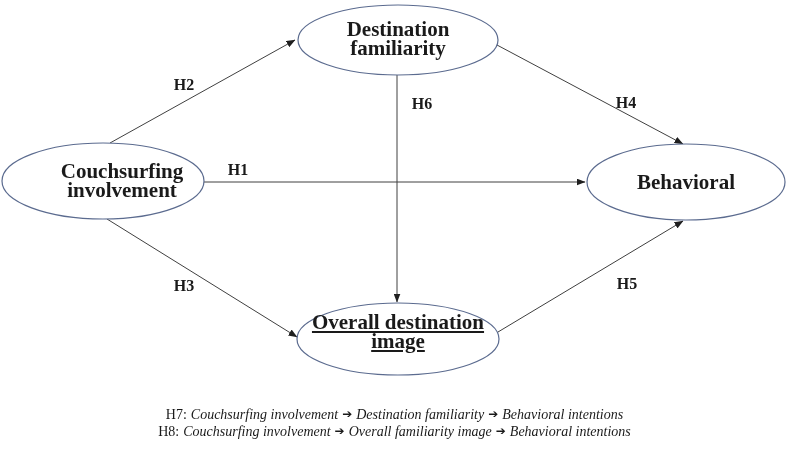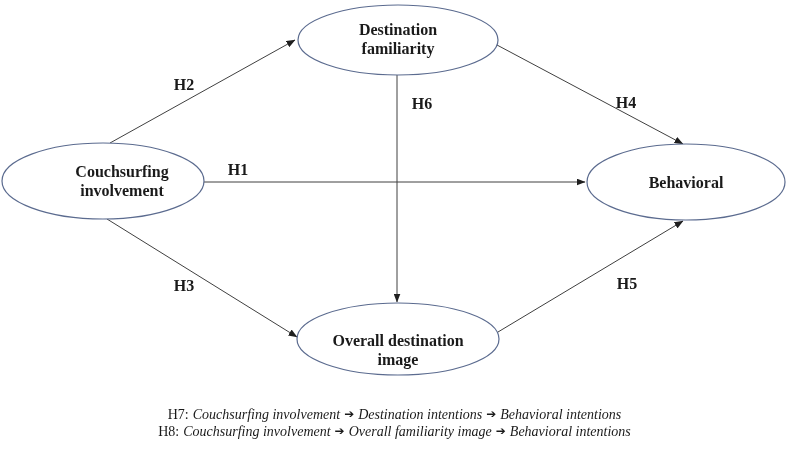--- a/index.html
+++ b/index.html
@@ -19,21 +19,21 @@
   .diagram-svg {
     position: absolute;
     left: 0;
     top: 0;
   }
   .node-label {
     position: absolute;
     transform: translate(-50%, -50%);
     text-align: center;
     font-weight: bold;
-    font-size: 16px;
+    font-size: 21px;
     line-height: 19px;
     white-space: nowrap;
   }
   .edge-label {
     position: absolute;
     transform: translate(-50%, -50%);
     font-weight: bold;
     font-size: 16px;
     white-space: nowrap;
   }
@@ -95,34 +95,34 @@
     <div>Couchsurfing</div>
     <div>involvement</div>
   </div>
   <div class="node-label" style="left:398px; top:39px;">
     <div>Destination</div>
     <div>familiarity</div>
   </div>
   <div class="node-label" style="left:686px; top:182px;">
     <div>Behavioral</div>
   </div>
-  <div class="node-label" style="left:398px; top:350px;">
+  <div class="node-label" style="left:398px; top:332px;text-decoration:underline;">
     <div>Overall destination</div>
     <div>image</div>
   </div>
 
   <div class="edge-label" style="left:238px; top:170px;">H1</div>
   <div class="edge-label" style="left:184px; top:85px;">H2</div>
   <div class="edge-label" style="left:184px; top:286px;">H3</div>
   <div class="edge-label" style="left:626px; top:103px;font-family:Liberation Serif, serif;">H4</div>
   <div class="edge-label" style="left:627px; top:284px;">H5</div>
   <div class="edge-label" style="left:422px; top:104px;">H6</div>
 
   <div class="footnotes">
     <div class="fn-line">
-      <span class="fn-b">H7</span><span class="fn-c">:</span><span class="fn-i">Couchsurfing involvement</span><span class="fn-a">➔</span><span class="fn-i">Destination intentions</span><span class="fn-a">➔</span><span class="fn-i">Behavioral intentions</span>
+      <span class="fn-b">H7</span><span class="fn-c">:</span><span class="fn-i">Couchsurfing involvement</span><span class="fn-a">➔</span><span class="fn-i">Destination familiarity</span><span class="fn-a">➔</span><span class="fn-i">Behavioral intentions</span>
     </div>
     <div class="fn-line">
       <span class="fn-b">H8</span><span class="fn-c">:</span><span class="fn-i">Couchsurfing involvement</span><span class="fn-a">➔</span><span class="fn-i">Overall familiarity image</span><span class="fn-a">➔</span><span class="fn-i">Behavioral intentions</span>
     </div>
   </div>
 
 </div>
 
 </body></html>

